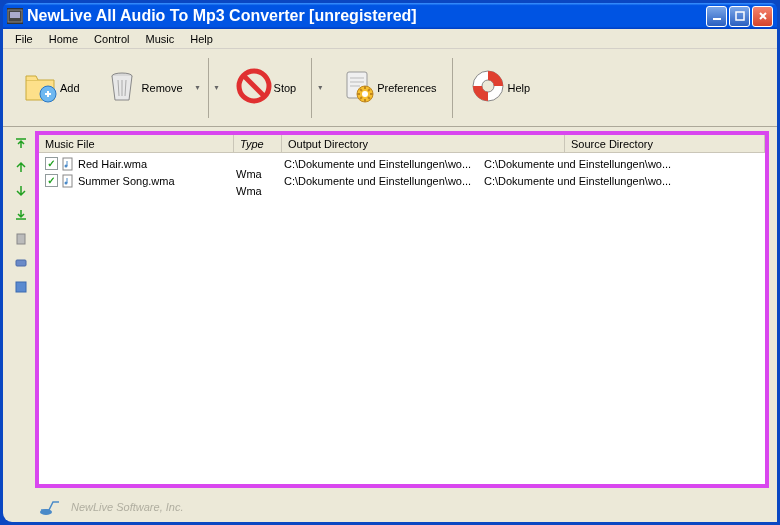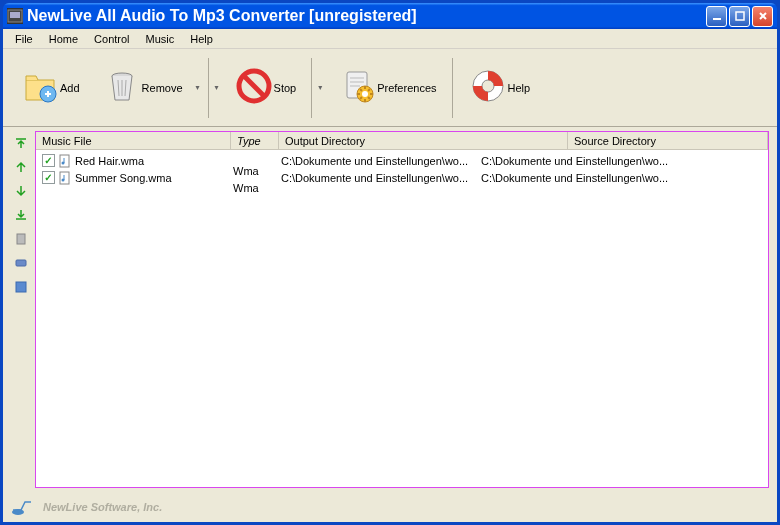--- a/index.html
+++ b/index.html
@@ -26,39 +26,39 @@
 .tool-btn { display: flex; flex-direction: row; align-items: center; justify-content: center; padding: 4px 10px; cursor: pointer; border: 1px solid transparent; border-radius: 3px; min-width: 56px; }
 .tool-icon { width: 40px; height: 40px; display: flex; align-items: center; justify-content: center; margin-bottom: 3px; }
 .tool-label { font-size: 11px; }
 .tool-sep { width: 1px; height: 60px; background: #aca899; margin: 0 4px; }
 .tool-drop { width: 10px; color: #666; padding: 0 2px; cursor: pointer; font-size: 8px; }
 
 .content { flex: 1; display: flex; padding: 4px 8px 4px 4px; }
 .sidebar { width: 28px; display: flex; flex-direction: column; align-items: center; padding: 4px 2px; gap: 8px; }
 .side-btn { width: 16px; height: 16px; cursor: pointer; display: flex; align-items: center; justify-content: center; }
 
-.listview { flex: 1; background: #fff; border: 1px solid #d946ef; }
+.listview { flex: 1; background: #fff; border: 4px solid #d946ef; }
 .list-header { display: flex; background: #ece9d8; height: 18px; border-bottom: 1px solid #cac6b8; }
 .list-header-col { padding: 2px 6px; border-right: 1px solid #cac6b8; display: flex; align-items: center; cursor: pointer; }
 .col-file { width: 195px; }
 .col-type { width: 48px; font-style: italic; }
 .col-src { width: 200px; }
 .col-out { flex: 1; }
 
 .list-body { padding: 2px 0; }
 .list-row { display: flex; align-items: center; height: 17px; padding: 0 4px; }
 .list-cell { padding: 0 2px; white-space: nowrap; overflow: hidden; text-overflow: ellipsis; }
 .cell-file { width: 191px; display: flex; align-items: center; gap: 3px; }
 .cell-type { width: 48px; margin-top: 20px; }
 .cell-src { width: 200px; }
 .cell-out { flex: 1; }
 .chk { width: 13px; height: 13px; border: 1px solid #919b9c; background: #fff; display: flex; align-items: center; justify-content: center; color: #21a121; font-size: 10px; font-weight: bold; }
 .file-icon { width: 14px; height: 14px; display: inline-flex; align-items: center; justify-content: center; }
 
-.statusbar { height: 30px; background: #ece9d8; display: flex; align-items: center; padding: 0 8px; gap: 10px; color: #b0aea0; font-style: italic; font-family: 'Times New Roman', serif; font-size: 16px; font-weight: bold; }
+.statusbar { height: 30px; background: #ece9d8; display: flex; align-items: center; padding: 0 8px; gap: 10px; color: #b0aea0; font-style: italic; font-family: 'Times New Roman', serif; font-size: 16px; font-weight: normal; margin-left: 28px; }
 .status-icon { width: 22px; height: 18px; }
 </style>
 </head>
 <body>
 
 <div class="window">
 
   <div class="titlebar">
     <span class="titlebar-icon">
       <svg width="16" height="16">

